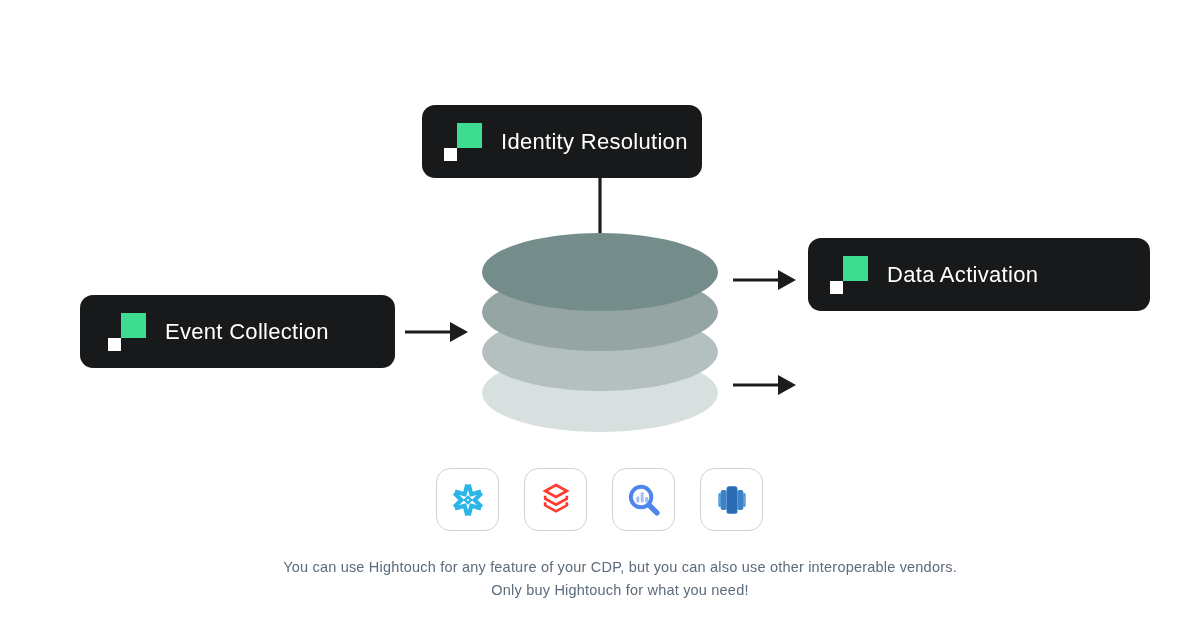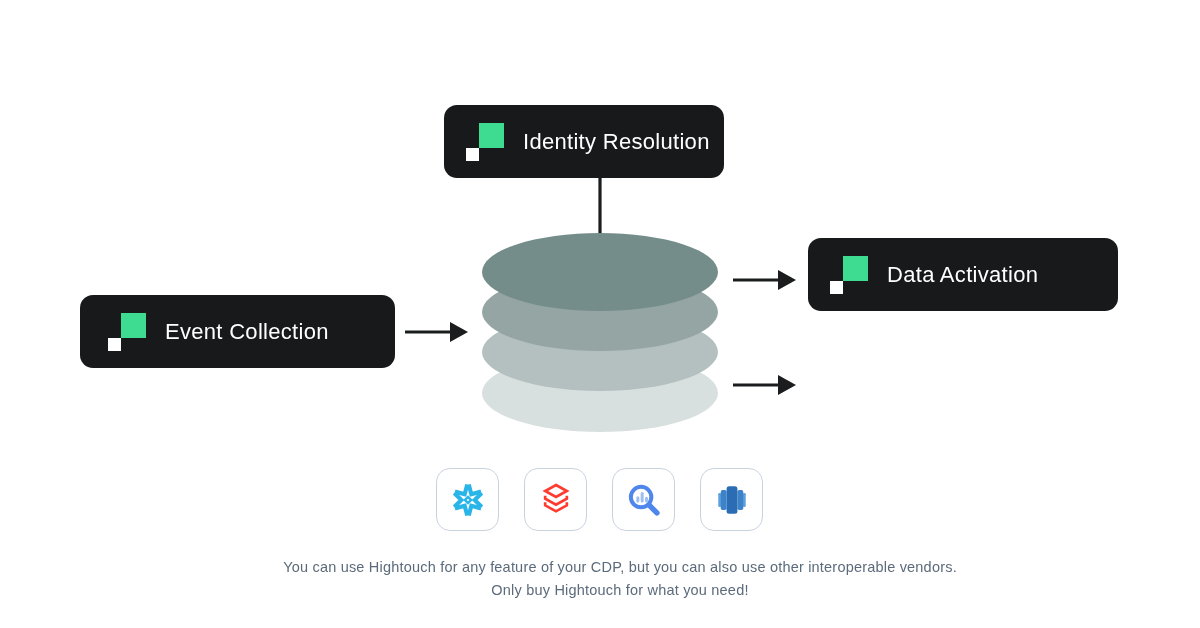--- a/index.html
+++ b/index.html
@@ -39,23 +39,23 @@
   .node {
     position: absolute;
     height: 73px;
     background: var(--node-bg);
     border-radius: 13px;
     display: flex;
     align-items: center;
     padding-left: 22px;
     gap: 19px;
   }
-  .node-identity   { left: 444px; top: 105px; width: 280px; }
+  .node-identity   { left: 422px; top: 105px; width: 280px; }
   .node-event      { left: 80px;  top: 295px; width: 315px; padding-left: 28px; }
-  .node-activation { left: 808px; top: 238px; width: 310px; }
+  .node-activation { left: 808px; top: 238px; width: 342px; }
   .node-onboarding { left: 808px; top: 342px; width: 310px; }
 
   .ht-logo { position: relative; width: 38px; height: 38px; flex: 0 0 38px; }
   .ht-logo .sq-green {
     position: absolute; left: 13px; top: 0;
     width: 25px; height: 25px; background: var(--brand-green);
   }
   .ht-logo .sq-white {
     position: absolute; left: 0; top: 25px;
     width: 13px; height: 13px; background: #ffffff;

